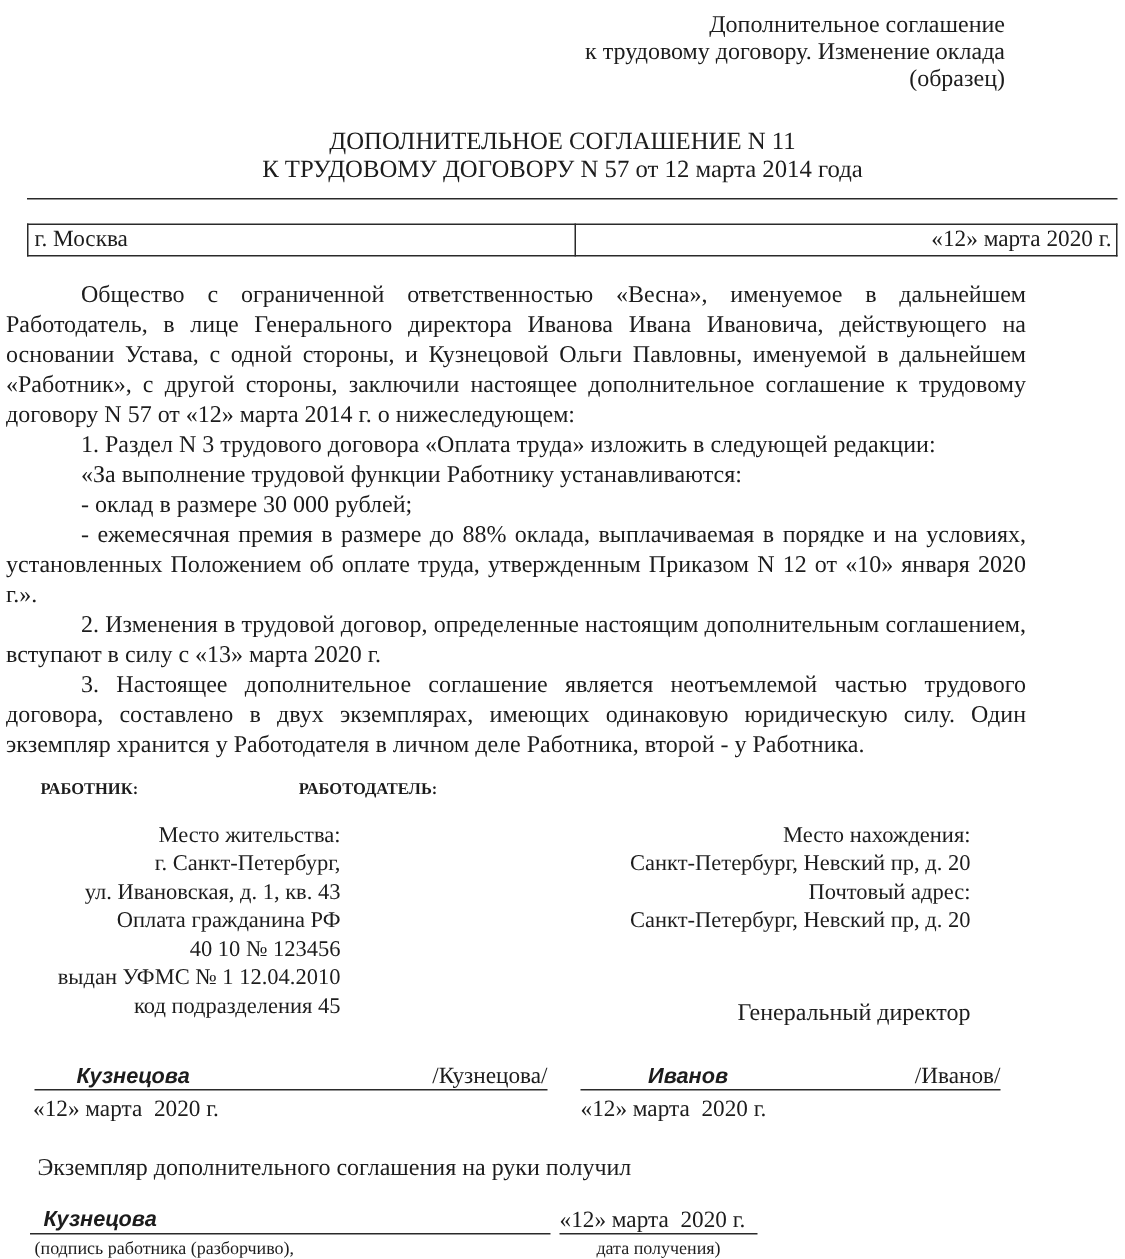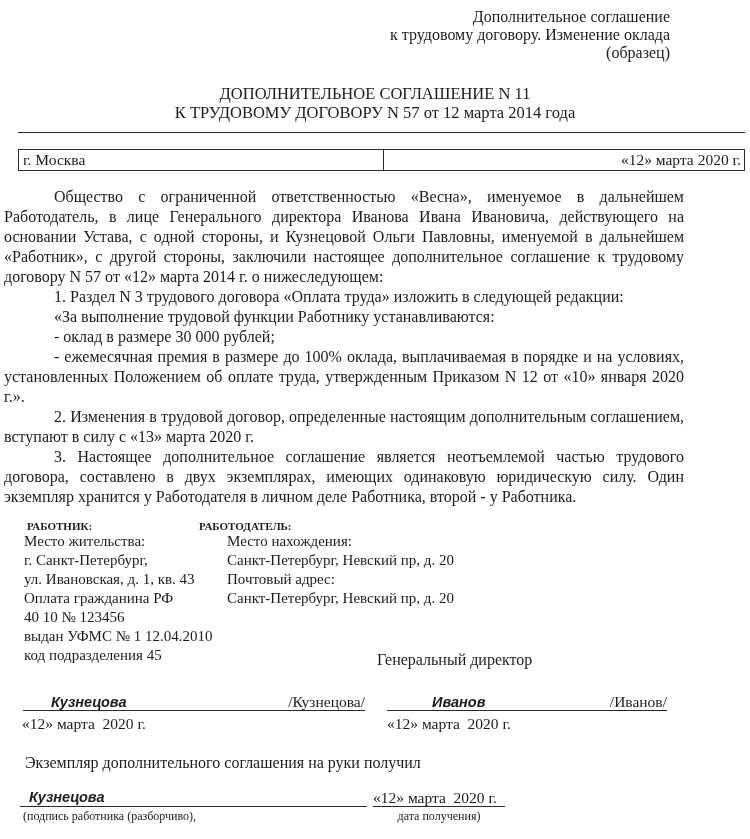--- a/index.html
+++ b/index.html
@@ -72,22 +72,24 @@
   .party-headers {
     margin-top: 13px;
     padding-left: 27px;
     font-weight: bold;
     font-size: 11px;
     display: flex;
   }
   .party-headers .employer-h { margin-left: 107px; text-align: center; }
   .party-columns {
     display: flex;
+    margin-top: 16px;
     font-size: 15px;
     line-height: 19px;
+    text-align: right;
   }
   .party-col-employee { margin-left: 24px; width: 203px; }
   .party-col-employer { width: 420px; }
   .director-line { margin-left: 150px; margin-top: 42px; font-size: 16px; }
 
   
   .sig-row { display: flex; margin-top: 24px; font-size: 15.5px; }
   .sig-line {
     display: flex;
     align-items: baseline;
@@ -155,21 +157,21 @@
         <td class="cell-date">«12» марта 2020 г.</td>
       </tr>
     </tbody>
   </table>
 
   <div class="doc-body">
       <p>Общество с ограниченной ответственностью «Весна», именуемое в дальнейшем Работодатель, в лице Генерального директора Иванова Ивана Ивановича, действующего на основании Устава, с одной стороны, и Кузнецовой Ольги Павловны, именуемой в дальнейшем «Работник», с другой стороны, заключили настоящее дополнительное соглашение к трудовому договору N 57 от «12» марта 2014 г. о нижеследующем:</p>
       <p>1. Раздел N 3 трудового договора «Оплата труда» изложить в следующей редакции:</p>
       <p>«За выполнение трудовой функции Работнику устанавливаются:</p>
       <p>- оклад в размере 30 000 рублей;</p>
-      <p>- ежемесячная премия в размере до 100% оклада, выплачиваемая в порядке и на условиях, установленных Положением об оплате труда, утвержденным Приказом N 12 от «10» января 2020 г.».</p>
+      <p>- ежемесячная премия в размере до 88% оклада, выплачиваемая в порядке и на условиях, установленных Положением об оплате труда, утвержденным Приказом N 12 от «10» января 2020 г.».</p>
       <p>2. Изменения в трудовой договор, определенные настоящим дополнительным соглашением, вступают в силу с «13» марта 2020 г.</p>
       <p>3. Настоящее дополнительное соглашение является неотъемлемой частью трудового договора, составлено в двух экземплярах, имеющих одинаковую юридическую силу. Один экземпляр хранится у Работодателя в личном деле Работника, второй - у Работника.</p>
     </div>
 
   <div class="party-headers">
     <span class="employee-h">РАБОТНИК:</span>
     <span class="employer-h">РАБОТОДАТЕЛЬ:</span>
   </div>
 
   <div class="party-columns">

